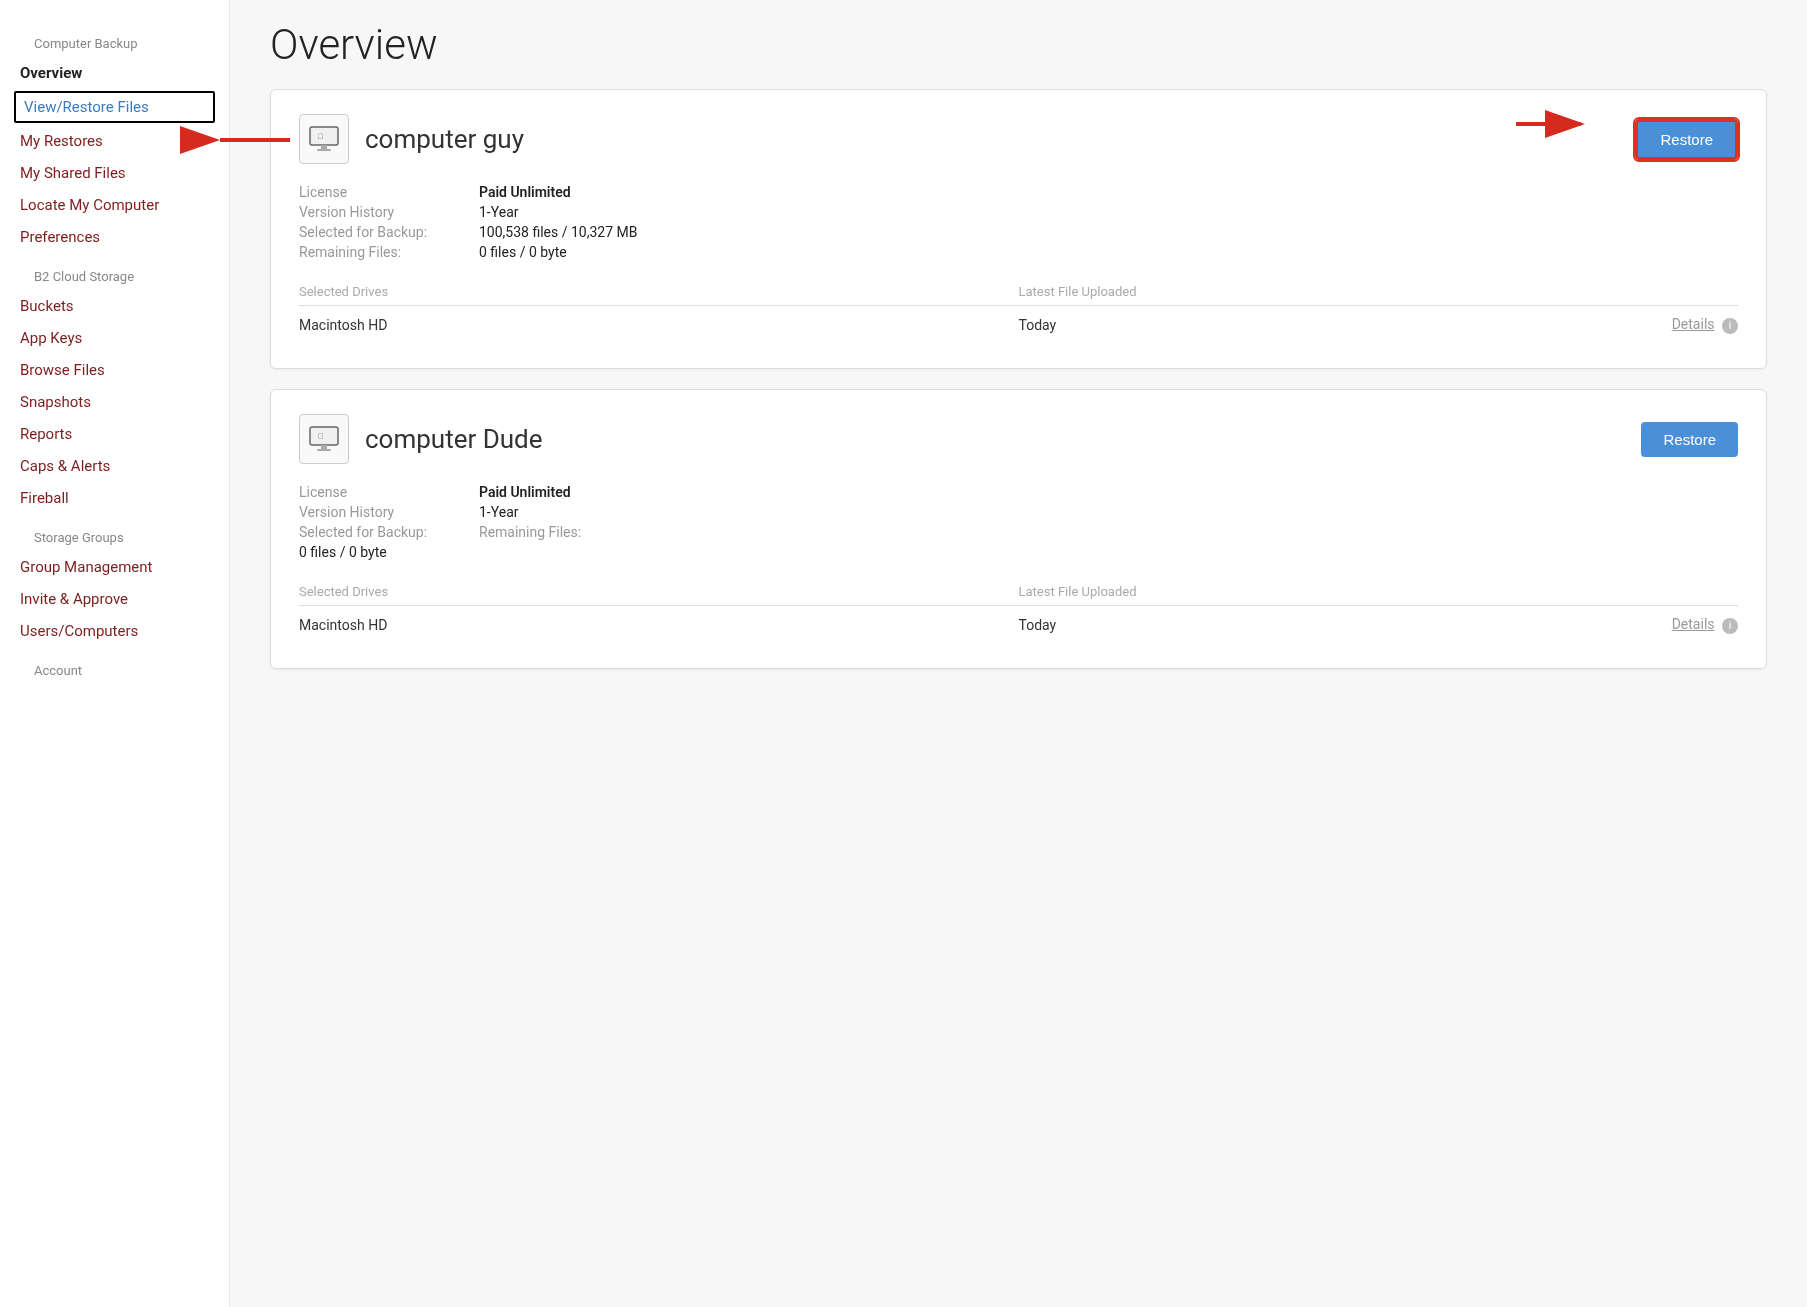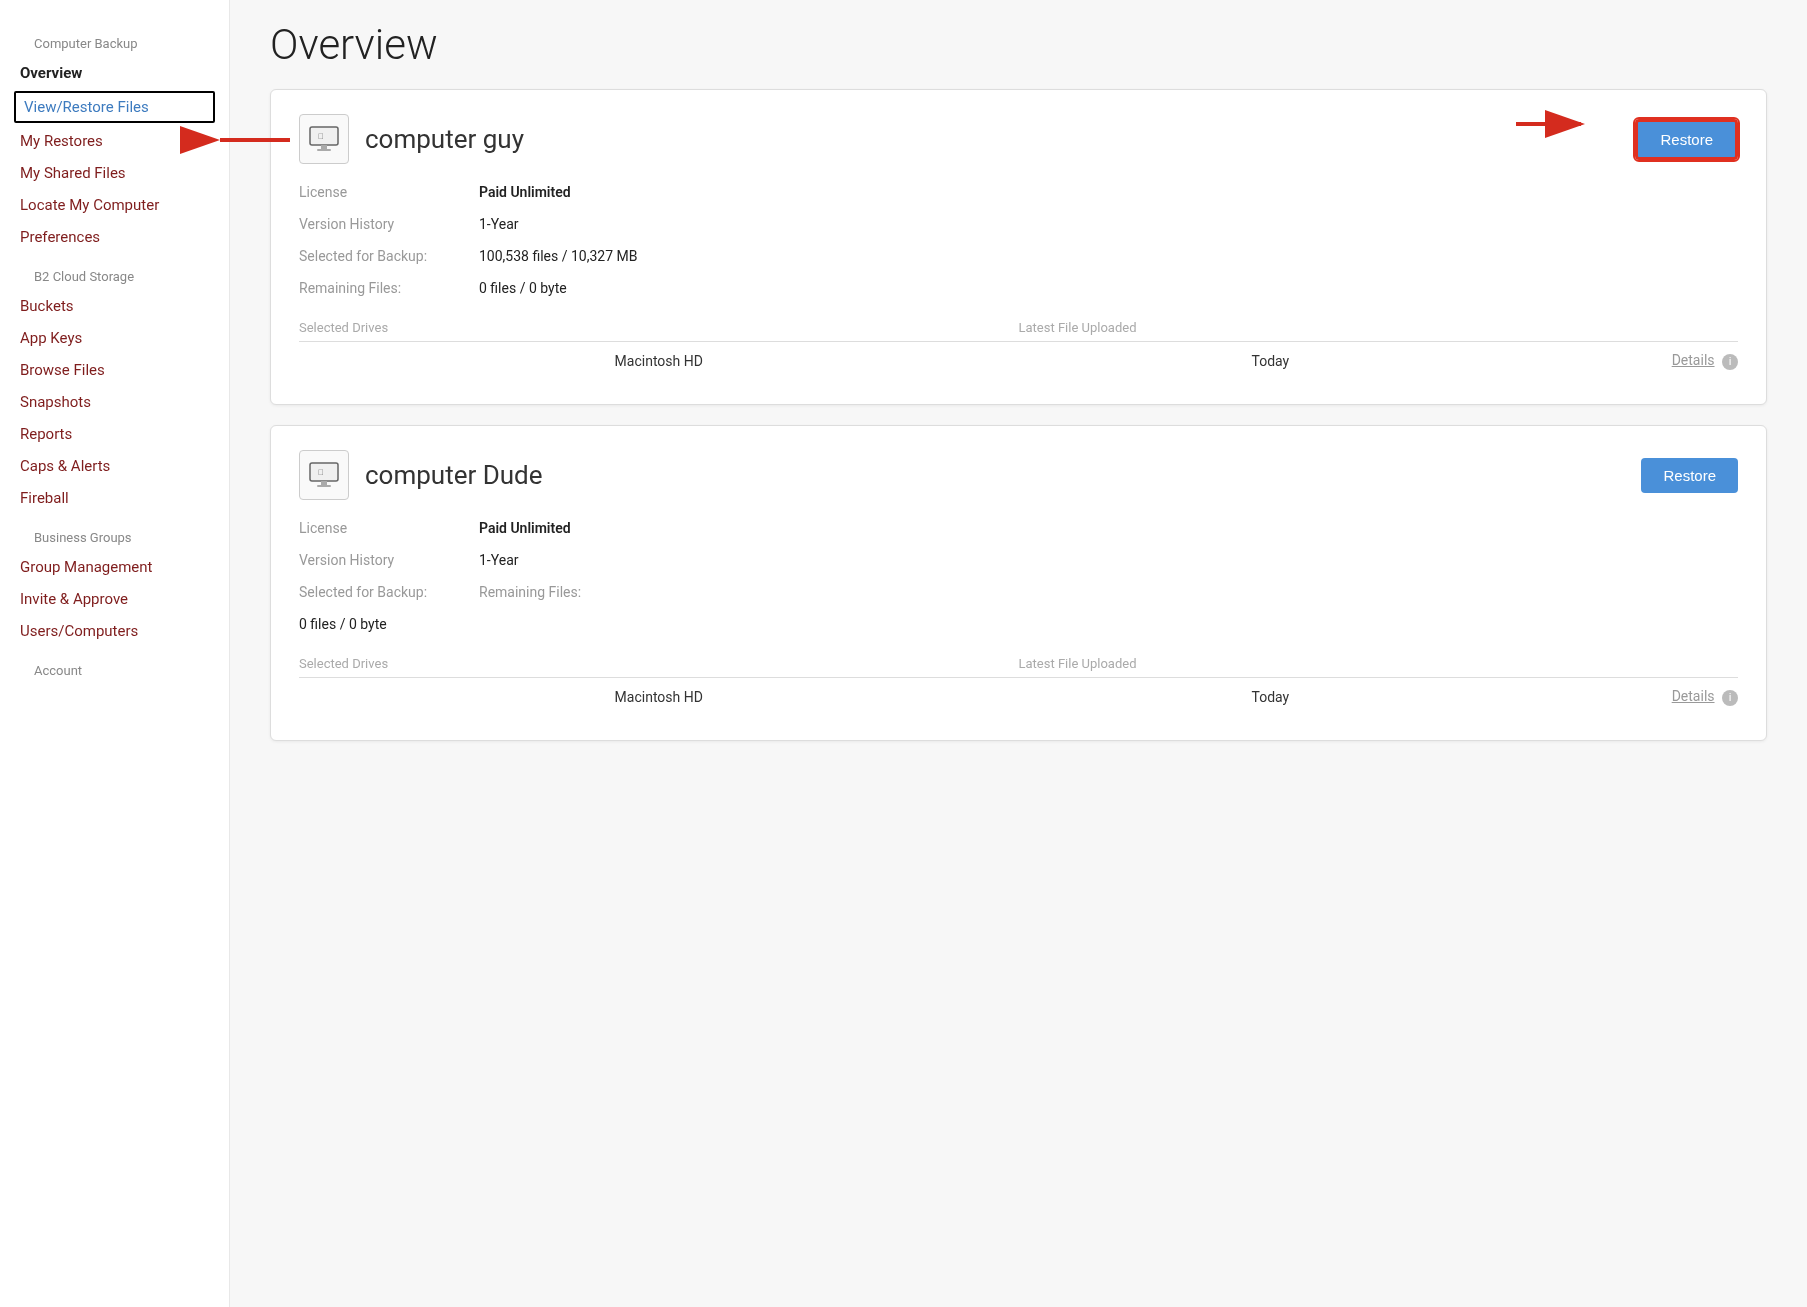--- a/index.html
+++ b/index.html
@@ -107,21 +107,21 @@
     }
     .restore-button.highlighted {
       border: 3px solid #e03020;
       outline: 2px solid #e03020;
     }
 
     
     .info-grid {
       display: grid;
       grid-template-columns: 180px 1fr;
-      row-gap: 16px;
+      row-gap: 4px;
       margin-bottom: 24px;
     }
     .info-label {
       color: #999;
       font-size: 14px;
     }
     .info-value {
       color: #222;
       font-size: 14px;
       font-weight: 600;
@@ -140,21 +140,20 @@
       text-align: left;
       padding-bottom: 6px;
       border-bottom: 1px solid #ddd;
     }
     .drives-table thead tr th:last-child { text-align: right; }
     .drives-table tbody tr td {
       padding: 10px 0;
       font-size: 14px;
       color: #333;
       border-bottom: 1px solid #eee;
-      text-align: center;
     }
     .drives-table tbody tr:last-child td { border-bottom: none; }
     .drives-table .col-drive { width: 50%; }
     .drives-table .col-uploaded { width: 35%; }
     .drives-table .col-details { text-align: right; }
     .details-link {
       color: #999;
       font-size: 14px;
       text-decoration: underline;
       cursor: pointer;
@@ -187,21 +186,21 @@
 
   <div class="sidebar-section-label">B2 Cloud Storage</div>
   <a class="sidebar-item">Buckets</a>
   <a class="sidebar-item">App Keys</a>
   <a class="sidebar-item">Browse Files</a>
   <a class="sidebar-item">Snapshots</a>
   <a class="sidebar-item">Reports</a>
   <a class="sidebar-item">Caps &amp; Alerts</a>
   <a class="sidebar-item">Fireball</a>
 
-  <div class="sidebar-section-label">Business Groups</div>
+  <div class="sidebar-section-label">Storage Groups</div>
   <a class="sidebar-item">Group Management</a>
   <a class="sidebar-item">Invite &amp; Approve</a>
   <a class="sidebar-item">Users/Computers</a>
 
   <div class="sidebar-section-label">Account</div>
 </nav>
 
 <main class="main">
   <h1 class="page-title">Overview</h1>
 

